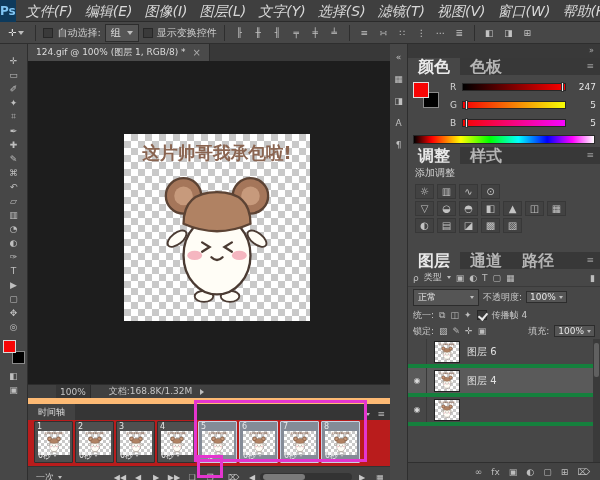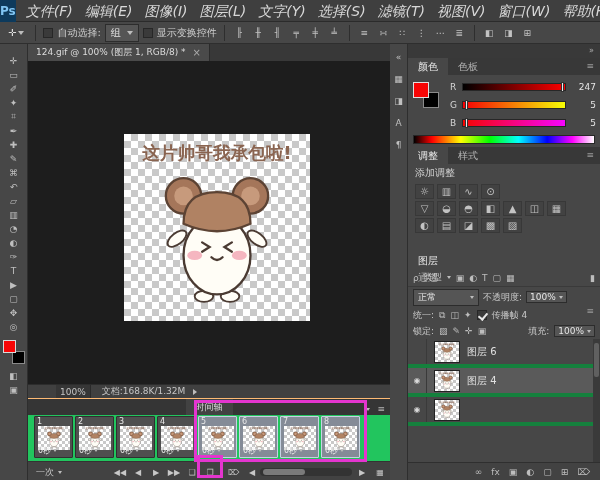--- a/index.html
+++ b/index.html
@@ -50,26 +50,26 @@
   .checker { background:conic-gradient(#c9c9c9 25%, #ffffff 0 50%, #c9c9c9 0 75%, #ffffff 0); background-size:14px 14px; }
   .checker.small { background-size:6px 6px; }
   .artboard { position:absolute; left:96px; top:73px; width:186px; height:187px; }
   .artboard svg { position:absolute; inset:0; width:100%; height:100%; }
 
   
   .statusbar { position:absolute; left:0; top:340px; width:362px; height:14px; background:#404040;
                border-top:1px solid #2c2c2c; display:flex; align-items:center; font-size:9px; color:#c5c5c5; }
   .zoom-field { margin-left:28px; padding:0 4px; background:#363636; border-right:1px solid #2a2a2a; height:100%;
                 display:flex; align-items:center; }
-  .doc-info { margin-left:11px; white-space:nowrap; }
+  .doc-info { margin-left:18px; white-space:nowrap; }
   .status-arrow { width:0; height:0; border-top:3px solid transparent; border-bottom:3px solid transparent;
                   border-left:4px solid #bdbdbd; display:inline-block; margin-left:8px; }
 
   
-  .timeline { position:absolute; left:0; top:354px; width:362px; height:82px; background:#22c55e; border-top:1px solid #fdba74;text-align:center; }
+  .timeline { position:absolute; left:0; top:354px; width:362px; height:82px; background:#b91c1c; border-top:6px solid #fdba74; }
   .tl-header { position:absolute; left:0; top:0; width:362px; height:16px; background:#353535; }
   .tl-tab { display:inline-block; background:#424242; color:#dcdcdc; font-size:9px; line-height:16px; padding:0 10px; }
   .tl-header-icons { position:absolute; right:5px; top:5px; display:flex; gap:7px; align-items:center; color:#b5b5b5; font-size:9px; }
   .tl-frames { position:absolute; left:0; top:16px; width:362px; height:44px; display:flex; gap:2px; padding:1px 0 0 6px; }
   .frame { position:relative; width:39px; height:42px; background:#4f4f4f; border:1px solid #303030; border-radius:1px; flex:0 0 auto; }
   .frame.selected { background:#848b97; border-color:#c7d2e2; }
   .frame-num { position:absolute; left:2px; top:0; font-size:8px; color:#e8e8e8; }
   .frame-thumb { position:absolute; left:3px; top:9px; width:32px; height:24px; overflow:hidden; }
   .frame-thumb svg { width:100%; height:100%; }
   .frame-time { position:absolute; left:3px; bottom:1px; font-size:8px; color:#efefef; display:flex; align-items:center; gap:2px; }
@@ -84,21 +84,21 @@
   
   .strip { position:absolute; left:390px; top:44px; width:18px; height:436px; background:#474747;
            border-right:1px solid #2e2e2e; display:flex; flex-direction:column; align-items:center; padding-top:8px; gap:12px; }
   .strip-icon { font-size:9px; color:#c0c0c0; }
 
   
   .rightpanels { position:absolute; left:408px; top:44px; width:192px; height:436px; background:#474747; }
   .dock-top { position:absolute; left:0; top:0; width:192px; height:14px; background:#393939; color:#b0b0b0;
               font-size:8px; text-align:right; padding-right:6px; line-height:14px; }
   .panel-tabs { position:absolute; left:0; width:192px; height:17px; background:#383838; display:flex; align-items:stretch; }
-  .ptab { padding:0 10px; line-height:17px; font-size:10px; color:#b5b5b5; }
+  .ptab { padding:0 10px; line-height:17px; font-size:16px; color:#b5b5b5;font-weight:bold; }
   .ptab.active { background:#474747; color:#eaeaea; }
   .panel-menu { margin-left:auto; color:#9a9a9a; font-size:9px; line-height:17px; padding:0 6px; }
 
   
   .color-body { position:absolute; left:0; top:31px; width:192px; height:72px; }
   .csw { position:absolute; left:5px; top:7px; width:30px; height:30px; }
   .csw-fg { position:absolute; left:0; top:0; width:16px; height:16px; background:#f70505; border:1px solid #e0e0e0; z-index:2; }
   .csw-bg { position:absolute; left:10px; top:10px; width:16px; height:16px; background:#000; border:1px solid #8a8a8a; }
   .ch-row { position:absolute; left:42px; right:4px; height:12px; }
   .ch-label { position:absolute; left:0; top:1px; font-size:9px; color:#d5d5d5; }
@@ -113,21 +113,21 @@
 
   
   .adj-tabs { top:103px; }
   .adj-body { position:absolute; left:0; top:120px; width:192px; height:88px; }
   .adj-title { font-size:10px; color:#cfcfcf; padding:2px 0 4px 7px; }
   .adj-row { display:flex; gap:3px; padding-left:7px; margin-bottom:2px; }
   .adj-icon { width:19px; height:15px; display:flex; align-items:center; justify-content:center;
               font-size:10px; color:#c3c3c3; background:#424242; border:1px solid #383838; }
 
   
-  .lay-tabs { top:208px;flex-direction:column; }
+  .lay-tabs { top:208px; }
   .lay-filter { position:absolute; left:0; top:225px; width:192px; height:18px; display:flex; align-items:center;
                 gap:5px; padding:0 5px; border-bottom:1px solid #3a3a3a; }
   .lay-filter .txt { font-size:9px; color:#cfcfcf; }
   .filter-icon { font-size:9px; color:#bdbdbd; }
   .lay-blend { position:absolute; left:0; top:243px; width:192px; height:20px; display:flex; align-items:center;
                gap:4px; padding:0 5px; }
   .blend-select { display:inline-flex; align-items:center; justify-content:space-between; width:66px;
                   background:#555; border:1px solid #2c2c2c; padding:1px 4px; font-size:9px; color:#e5e5e5; }
   .small-label { font-size:9px; color:#c9c9c9; white-space:nowrap; }
   .val-select { display:inline-flex; align-items:center; gap:3px; background:#555; border:1px solid #2c2c2c;

